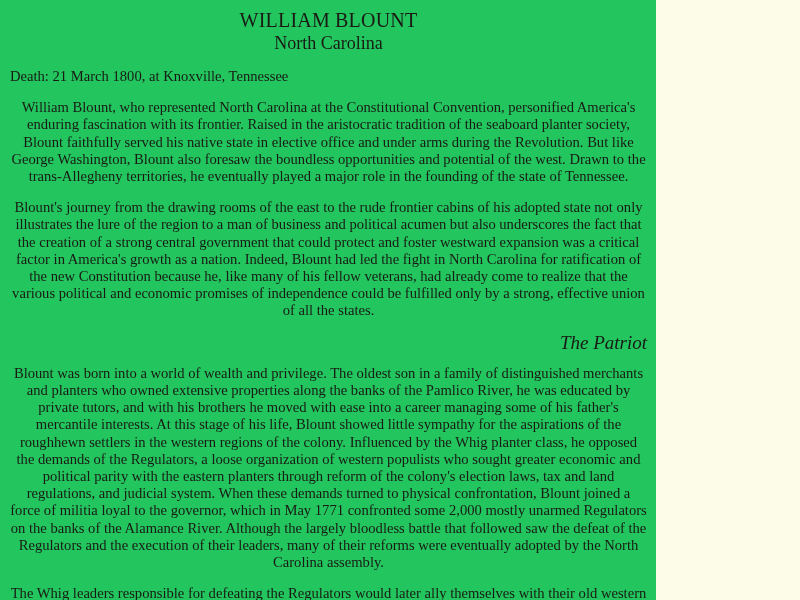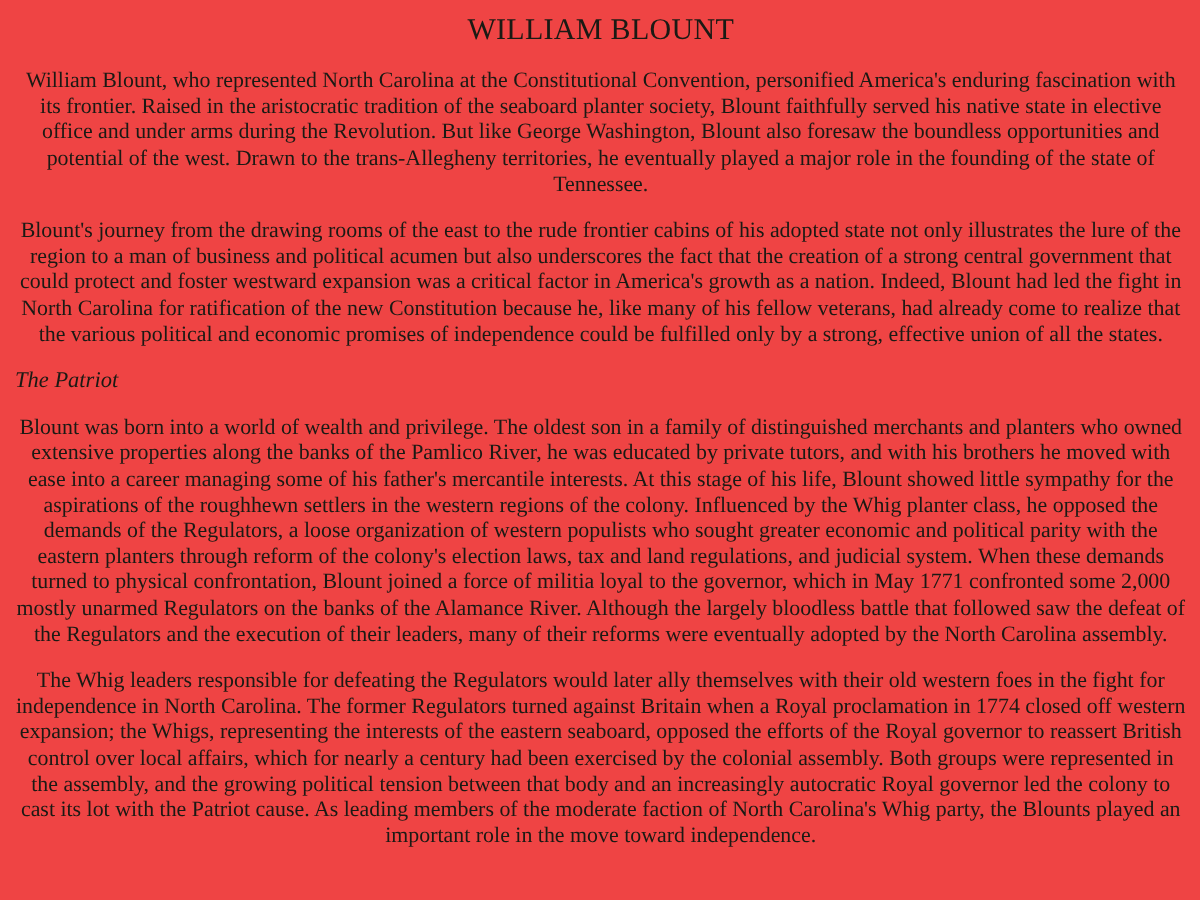--- a/index.html
+++ b/index.html
@@ -9,25 +9,25 @@
   }
   body {
     width: 800px;
     height: 600px;
     background: #fcfce8;
     font-family: "Liberation Serif", "DejaVu Serif", serif;
     color: #1a1a14;
     overflow: hidden;
   }
   .page {
-    width: 800px;
+    width: 656px;
     height: 600px;
     box-sizing: border-box;
     padding: 6px 9px 0 10px;
-    background: #ef4444;
+    background: #22c55e;
   }
   .doc-title {
     text-align: center;
     font-size: 20px;
     line-height: 24px;
     font-weight: normal;
     margin: 2px 0 0 0;
     letter-spacing: 0.2px;
   }
   .doc-subtitle {
@@ -49,37 +49,40 @@
     padding: 0;
   }
   p.body-par {
     font-size: 14.6px;
     line-height: 17.2px;
     margin: 0 0 14px 0;
     text-align: center;
     padding: 0;
   }
   h2.section-head {
-    font-size: 15px;
+    font-size: 19px;
     line-height: 17.2px;
     font-style: italic;
     font-weight: normal;
     margin: 0 0 14px 0;
     padding: 0;
+    text-align: right;
   }
 </style>
 </head>
 <body>
 
 <div class="page">
 
   <h1 class="doc-title">WILLIAM BLOUNT</h1>
 
+  <h2 class="doc-subtitle">North Carolina</h2>
 
   <ul class="vitals">
+    <li>Death: 21 March 1800, at Knoxville, Tennessee</li>
   </ul>
 
   <p class="body-par">William Blount, who represented North Carolina at the Constitutional Convention, personified America's enduring fascination with its frontier. Raised in the aristocratic tradition of the seaboard planter society, Blount faithfully served his native state in elective office and under arms during the Revolution. But like George Washington, Blount also foresaw the boundless opportunities and potential of the west. Drawn to the trans-Allegheny territories, he eventually played a major role in the founding of the state of Tennessee.</p>
 
   <p class="body-par">Blount's journey from the drawing rooms of the east to the rude frontier cabins of his adopted state not only illustrates the lure of the region to a man of business and political acumen but also underscores the fact that the creation of a strong central government that could protect and foster westward expansion was a critical factor in America's growth as a nation. Indeed, Blount had led the fight in North Carolina for ratification of the new Constitution because he, like many of his fellow veterans, had already come to realize that the various political and economic promises of independence could be fulfilled only by a strong, effective union of all the states.</p>
 
   <h2 class="section-head">The Patriot</h2>
 
   <p class="body-par">Blount was born into a world of wealth and privilege. The oldest son in a family of distinguished merchants and planters who owned extensive properties along the banks of the Pamlico River, he was educated by private tutors, and with his brothers he moved with ease into a career managing some of his father's mercantile interests. At this stage of his life, Blount showed little sympathy for the aspirations of the roughhewn settlers in the western regions of the colony. Influenced by the Whig planter class, he opposed the demands of the Regulators, a loose organization of western populists who sought greater economic and political parity with the eastern planters through reform of the colony's election laws, tax and land regulations, and judicial system. When these demands turned to physical confrontation, Blount joined a force of militia loyal to the governor, which in May 1771 confronted some 2,000 mostly unarmed Regulators on the banks of the Alamance River. Although the largely bloodless battle that followed saw the defeat of the Regulators and the execution of their leaders, many of their reforms were eventually adopted by the North Carolina assembly.</p>
 

